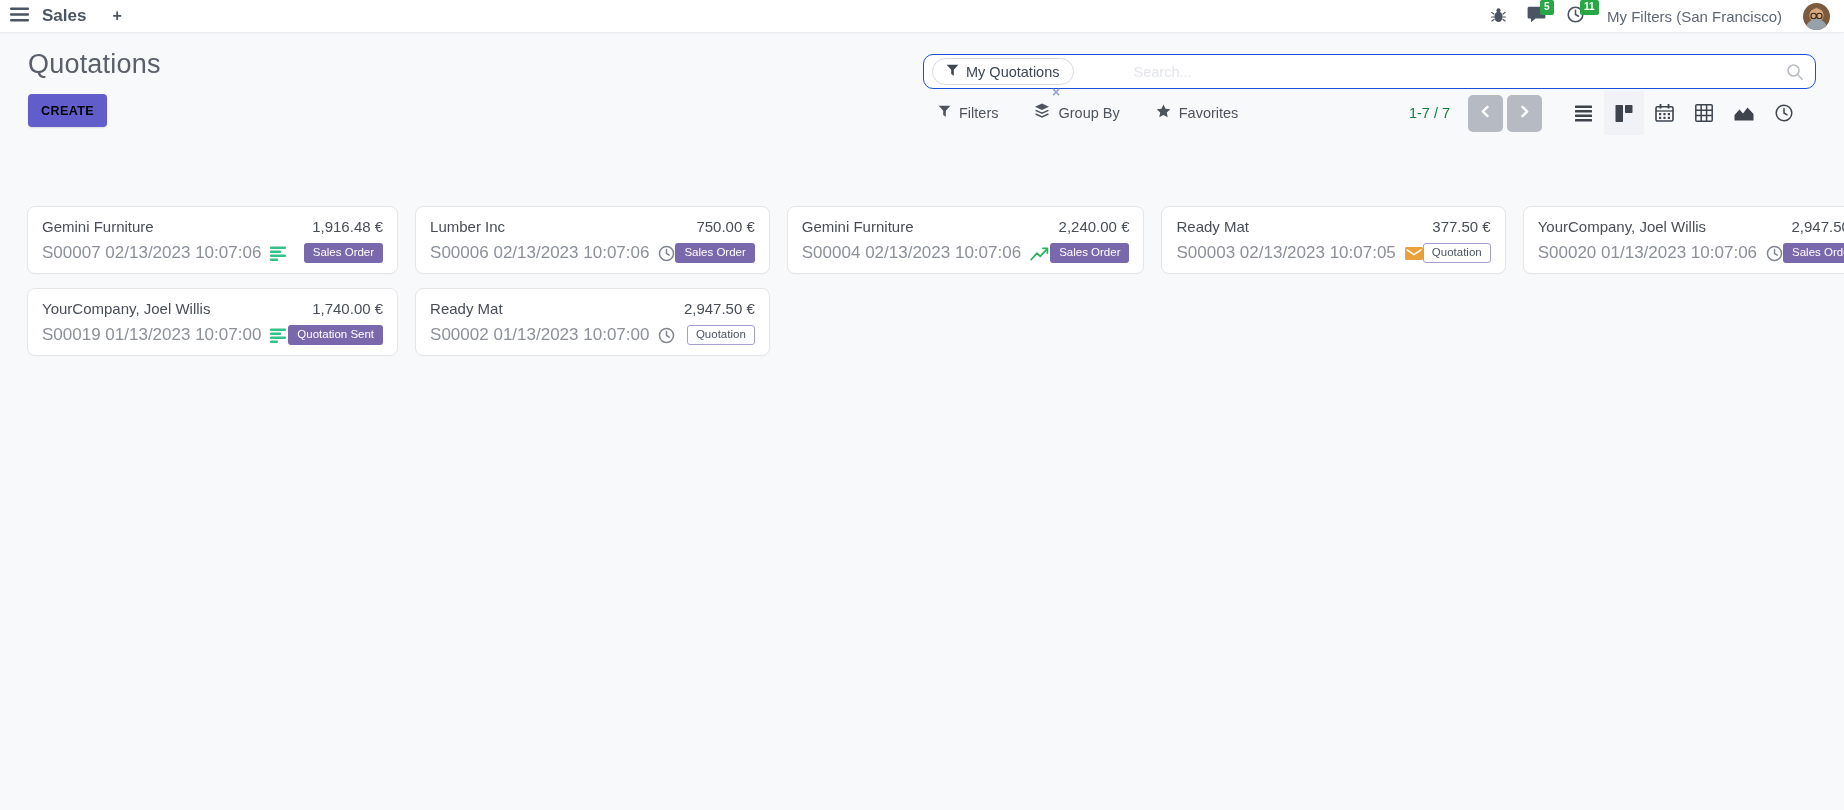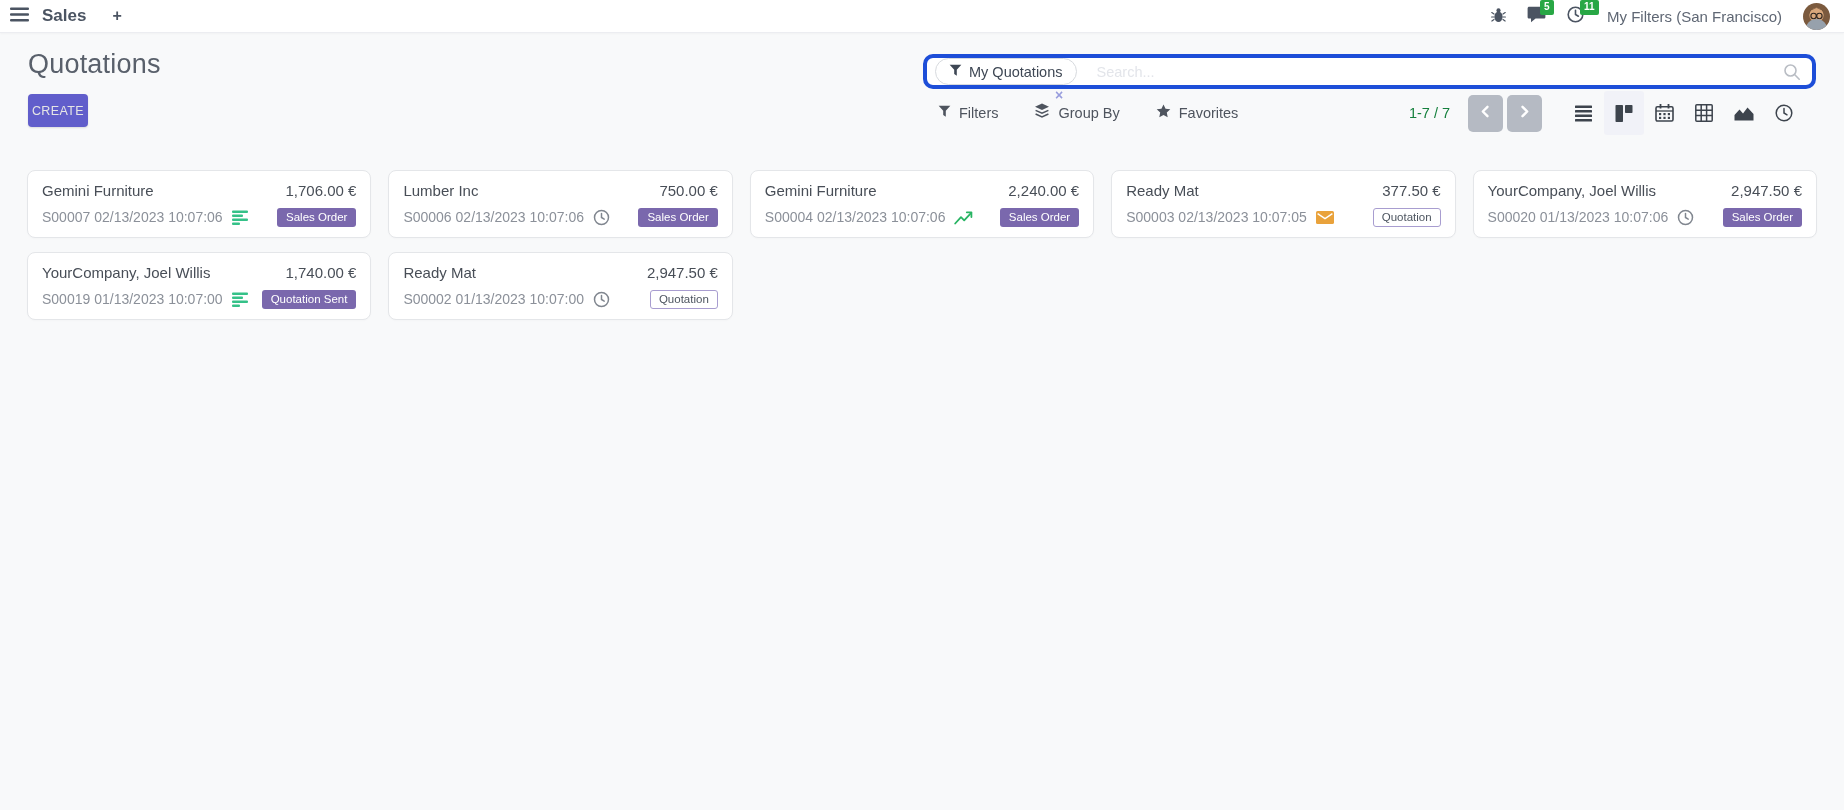--- a/index.html
+++ b/index.html
@@ -30,38 +30,38 @@
   }
   .company { font-size: 15px; color: #5f6774; cursor: pointer; margin-left: 2px; }
   .avatar { width: 27px; height: 27px; border-radius: 50%; overflow: hidden; cursor: pointer; flex: 0 0 auto; }
 
   
   .control-panel { position: relative; height: 133px; }
   .page-title { position: absolute; left: 28px; top: 16px; font-size: 27px; font-weight: 500; color: #59606b; letter-spacing: .2px; }
 
   .searchbox {
     position: absolute; top: 21px; right: 28px; width: 893px; height: 35px;
-    background: #fff; border: 4px solid #1d4ed8; border-radius: 10px;
-    display: flex; align-items: center; padding: 0 10px 0 8px;
+    background: #fff; border: 1px solid #1d4ed8; border-radius: 10px;
+    display: flex; align-items: center; padding: 0 10px 0 8px; gap: 40px;
   }
   .facet {
     display: inline-flex; align-items: center; gap: 7px; height: 27px; padding: 0 13px;
     border: 1px solid #d7dade; border-radius: 15px; background: #fff;
     font-size: 14.5px; color: #3e4754; white-space: nowrap; cursor: pointer;
   }
   .facet svg { flex: 0 0 auto; }
   .search-input { flex: 1; border: none; outline: none; font-size: 14.5px; color: #3e4754; margin-left: 20px; background: transparent; }
   .search-input::placeholder { color: #e3e5ea; }
   .facet-x { position: absolute; left: 128px; top: 30px; color: #989ddd; font-size: 14px; font-weight: 600; line-height: 1; cursor: pointer; }
   .mag { display: flex; margin-left: 8px; }
 
   .create-btn {
-    position: absolute; left: 28px; top: 61px; width: 60px; height: 33px;
-    background: #615ecb; color: #e5e5e5; border: none; border-radius: 4px;
-    font-size: 12.5px; font-weight: 400; letter-spacing: .4px; cursor: pointer;
+    position: absolute; left: 28px; top: 61px; width: 79px; height: 33px;
+    background: #615ecb; color: #000000; border: none; border-radius: 4px;
+    font-size: 12.5px; font-weight: 700; letter-spacing: .4px; cursor: pointer;
     box-shadow: 0 1px 2px rgba(0,0,0,.12);
   }
 
   .menus { position: absolute; left: 938px; top: 70px; display: flex; gap: 36px; }
   .menu-item { display: inline-flex; gap: 8px; align-items: center; font-size: 14.5px; color: #4e545e; cursor: pointer; background: none; border: none; }
 
   .right-controls { position: absolute; right: 40px; top: 58px; display: flex; align-items: center; height: 44px; }
   .pager-range { font-size: 14.5px; color: #15803d; margin-right: 14px; }
   .pager-btn {
     width: 35px; height: 37px; border: none; border-radius: 5px; background: #b5bac3;
@@ -71,31 +71,31 @@
   .vs-btn {
     width: 40px; height: 44px; background: transparent; border: none; border-radius: 3px;
     display: flex; align-items: center; justify-content: center; color: #3d444d; cursor: pointer;
   }
   .vs-btn.active { background: #f1f2f8; }
   .vs-btn span { display: flex; }
 
   
   .kanban {
     padding: 4px 27px; display: grid; grid-template-columns: repeat(5, 1fr);
-    gap: 14px 17px; grid-auto-rows: 68px;
+    gap: 14px 17px; grid-auto-rows: 68px; margin-top: 36px;
   }
   .kanban-card {
     background: #fff; border: 1px solid #e4e6e9; border-radius: 8px;
     padding: 11px 14px 10px; display: flex; flex-direction: column; justify-content: space-between;
     box-shadow: 0 1px 2px rgba(0,0,0,.02); cursor: pointer;
   }
   .card-row { display: flex; justify-content: space-between; align-items: center; }
   .card-name { font-size: 15px; font-weight: 500; color: #484e57; }
   .card-amount { font-size: 15px; color: #484e57; }
-  .card-meta { display: flex; align-items: center; font-size: 14px; color: #8b9099; justify-content: center; }
+  .card-meta { display: flex; align-items: center; font-size: 17px; color: #8b9099; justify-content: center; }
   .ref-date { white-space: nowrap; }
   .card-icon { display: flex; align-items: center; margin-left: 9px; }
   .badge { font-size: 11.5px; padding: 3px 9px; border-radius: 3px; line-height: 1.15; white-space: nowrap; }
   .badge.solid { background: #7a68ad; color: #fff; }
   .badge.outline { border: 1px solid #a89dd0; color: #4d5560; background: #fff; padding: 2px 8px; }
 
   
   [data-name="activity-lines-icon"] { color: #35c188; }
   [data-name="clock-icon"] { color: #80868f; }
   [data-name="trend-up-icon"] { color: #28b463; }
@@ -292,21 +292,21 @@
           </span>
         </button>
       </div>
   </div>
 </section>
 
 <main class="kanban" data-name="kanban-grid">
     <article class="kanban-card" data-name="quotation-card">
     <div class="card-row">
       <span class="card-name" data-name="card-customer">Gemini Furniture</span>
-      <span class="card-amount" data-name="card-amount">1,706.00 €</span>
+      <span class="card-amount" data-name="card-amount">1,916.48 €</span>
     </div>
     <div class="card-row">
       <span class="card-meta">
         <span class="ref-date"><span data-name="card-reference">S00007</span> <span data-name="card-datetime">02/13/2023 10:07:06</span></span>
         <span class="card-icon" data-name="activity-lines-icon">
             <svg width="18" height="15" viewBox="0 0 18 15" fill="currentColor">
               <rect y="0.6" width="16" height="2.3" rx="1"></rect>
               <rect y="4.6" width="11" height="2.3" rx="1"></rect>
               <rect y="8.6" width="16" height="2.3" rx="1"></rect>
               <rect y="12.6" width="8" height="2.3" rx="1"></rect>

